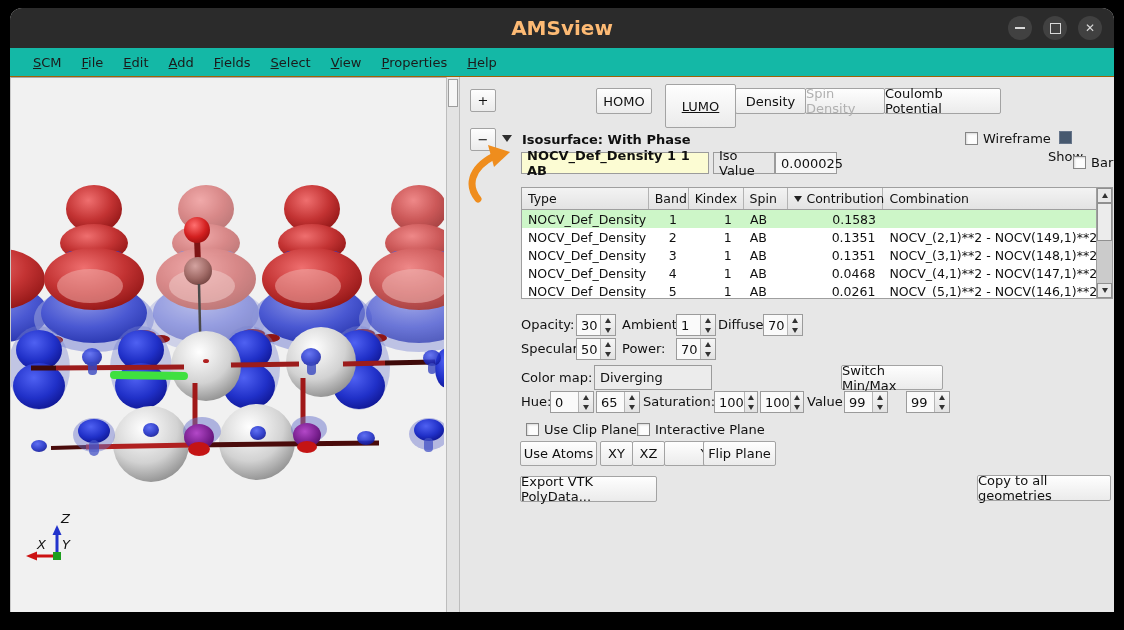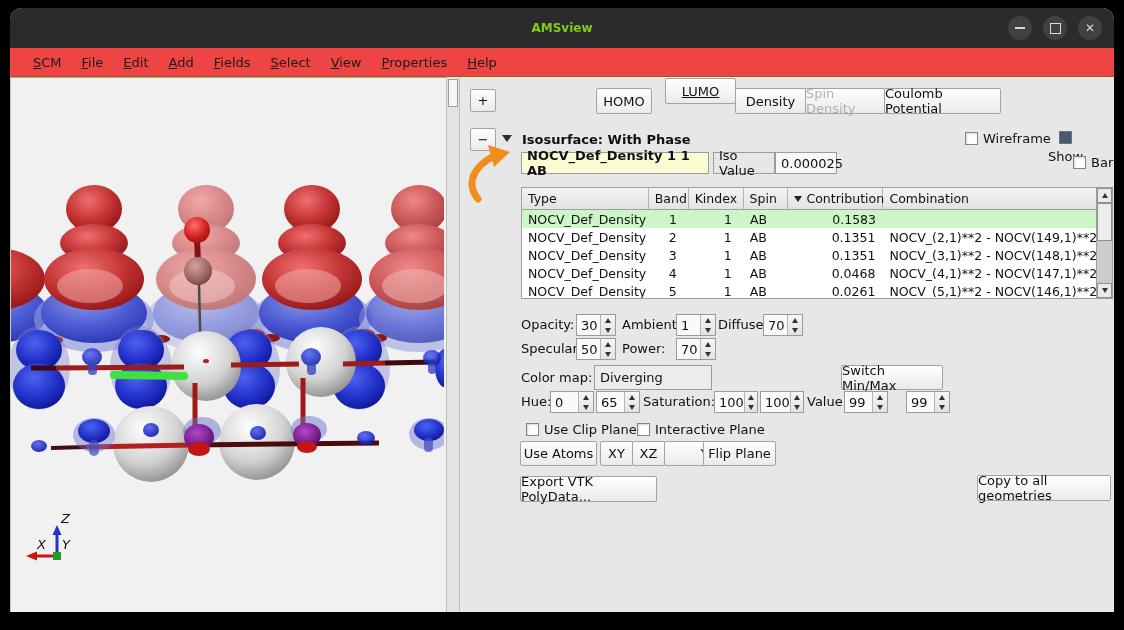--- a/index.html
+++ b/index.html
@@ -2,28 +2,28 @@
 <html><head>
 <meta charset="utf-8">
 <style>
   html,body{margin:0;padding:0;background:#000;width:1124px;height:630px;overflow:hidden;
     font-family:"DejaVu Sans","Liberation Sans",sans-serif;-webkit-font-smoothing:antialiased;}
   .window{position:absolute;left:10px;top:8px;width:1104px;height:604px;background:#e7e7e7;
     border-radius:12px 12px 0 0;overflow:hidden;}
   
   .titlebar{position:relative;height:40px;background:#2b2b2b;}
   .title{position:absolute;left:0;right:0;top:0;height:40px;display:flex;align-items:center;justify-content:center;
-    color:#84cc16;font-size:12px;font-weight:bold;}
+    color:#fdba74;font-size:20px;font-weight:bold;}
   .winbtns{position:absolute;right:12px;top:8px;display:flex;gap:11px;}
   .wbtn{width:24px;height:24px;border-radius:50%;background:#414141;display:flex;align-items:center;justify-content:center;cursor:default;}
   .wbtn .dash{width:10px;height:2px;background:#d9d9d9;}
   .wbtn .sq{width:9px;height:9px;border:1.5px solid #d9d9d9;background:transparent;}
   .wbtn .x{color:#d9d9d9;font-size:12px;line-height:1;}
   
-  .menubar{height:28px;background:#ef4444;display:flex;align-items:center;padding-left:14px;gap:2px;border-bottom:3px solid #a16207;}
+  .menubar{height:28px;background:#14b8a6;display:flex;align-items:center;padding-left:14px;gap:2px;border-bottom:3px solid #a16207;}
   .menu-item{display:inline-block;padding:3px 9px;font-size:13px;color:#1b1b1b;}
   .menu-item::first-letter{text-decoration:underline;}
   
   .content{position:absolute;left:0;top:69px;right:0;bottom:0;display:flex;}
   .view3d{width:435px;height:534px;background:#f1f1f1;border-top:1px solid #a9a9a9;border-left:1px solid #c9c9c9;position:relative;flex:none;}
   .splitter{width:12px;background:#e3e3e3;border-left:1px solid #bdbdbd;border-right:1px solid #bdbdbd;position:relative;flex:none;}
   .splitter .handle{position:absolute;left:1px;top:2px;width:8px;height:26px;background:#f6f6f6;border:1px solid #9d9d9d;}
   .panel{position:relative;flex:1;background:#e7e7e7;font-size:13px;color:#101010;}
   
   .btn{position:absolute;background:linear-gradient(#fefefe,#ebebeb);border:1px solid #a3a3a3;border-radius:2px;
@@ -263,21 +263,21 @@
 
     <div class="splitter">
       <div class="handle"></div>
     </div>
 
     <div class="panel">
 
       <div class="btn" style="left:10px;top:12px;width:26px;height:23px;">+</div>
 
       <div class="btn" style="left:136px;top:11px;width:56px;height:26px;" data-disabled="false">HOMO</div>
-      <div class="btn" style="left:205px;top:1px;width:71px;height:26px;text-decoration:underline;" data-disabled="false">LUMO</div>
+      <div class="btn" style="left:205px;top:7px;width:71px;height:44px;text-decoration:underline;" data-disabled="false">LUMO</div>
       <div class="btn" style="left:275px;top:11px;width:71px;height:26px;" data-disabled="false">Density</div>
       <div class="btn" style="left:345px;top:11px;width:80px;height:26px;" data-disabled="true">Spin Density</div>
       <div class="btn" style="left:424px;top:11px;width:117px;height:26px;" data-disabled="false">Coulomb Potential</div>
 
       <div class="btn" style="left:10px;top:51px;width:26px;height:23px;">−</div>
 
       <div class="disc-tri" style="left:42px;top:58px;"></div>
       <div class="lbl hdr-text" style="left:62px;top:55px;">Isosurface: With Phase</div>
 
       <div class="cb" style="left:505px;top:54px;" data-checked="false">

